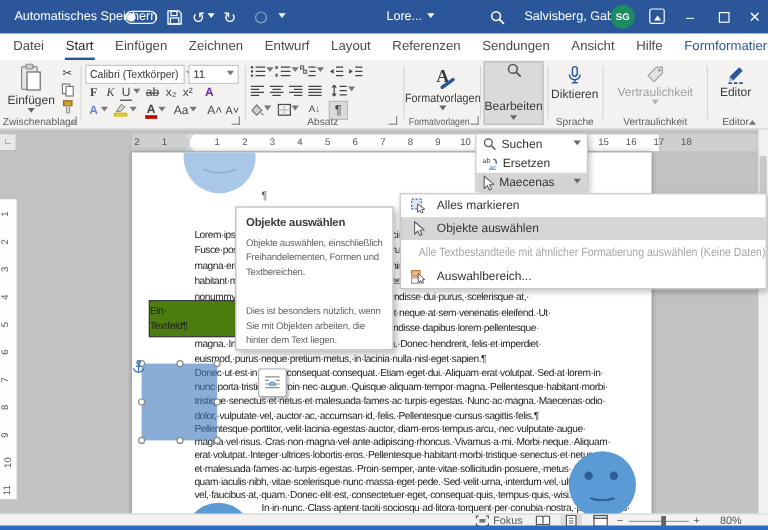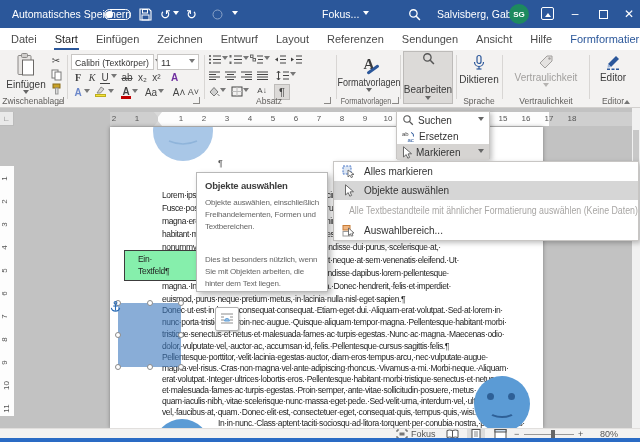--- a/index.html
+++ b/index.html
@@ -57,21 +57,21 @@
   #indent-marker-top{position:absolute;left:44px;top:0;width:0;height:0;border:4px solid transparent;border-top:5px solid #dadada}
   #indent-marker-bot{position:absolute;left:44px;bottom:0;width:0;height:0;border:4px solid transparent;border-bottom:5px solid #dadada}
   #vruler{left:0;top:126px;width:14px;height:302px;background:#c2c2c2;overflow:hidden}
   #vruler .vzone{position:absolute;left:0;top:40px;width:14px;height:250px;background:#fdfdfd}
   .vnum{position:absolute;left:2px;transform:rotate(-90deg);font-size:8px;color:#555}
   #scrollbar{left:632px;top:108px;width:8px;height:320px;background:#f1f1f1}
   #scroll-thumb{position:absolute;left:1px;top:22px;width:6px;height:90px;background:#c8c8c8}
 
   #page{left:110px;top:127px;width:433px;height:301px;background:#fff;overflow:hidden;box-shadow:0 0 4px rgba(0,0,0,.35)}
   .docline{position:absolute;left:52px;white-space:nowrap;font-size:8.5px;letter-spacing:-0.4px;color:#1f1f1f;line-height:10px}
-  #textbox{position:absolute;left:14px;top:123px;width:74px;height:31px;background:#86efac;border:1px solid #3c3c3c;padding:2px 13px;font-size:8.5px;letter-spacing:-0.3px;line-height:12px;color:#1f1f1f;z-index:4}
+  #textbox{position:absolute;left:14px;top:123px;width:74px;height:31px;background:#4d7c0f;border:1px solid #3c3c3c;padding:2px 0;font-size:8.5px;letter-spacing:-0.3px;line-height:12px;color:#1f1f1f;z-index:4}
   #shape-circle-top{position:absolute;left:43px;top:-26px;width:60px;height:60px;border-radius:50%;background:#a9c7e7;z-index:2}
   #shape-arc-bottom{position:absolute;left:44px;top:292px;width:56px;height:56px;border-radius:50%;background:#5b9bd5;z-index:5}
   #shape-smiley{position:absolute;left:364px;top:249px;width:56px;height:56px;border-radius:50%;background:#5b9bd5;z-index:5}
   .eye{position:absolute;top:17px;width:7px;height:7px;border-radius:50%;background:#2e6097}
   #smile{position:absolute;left:15px;top:30px;width:26px;height:12px;border:2px solid transparent;border-bottom:2px solid #2e6097;border-radius:50%}
   #selection{position:absolute;left:8px;top:176px;width:63px;height:64px;background:rgba(58,118,188,.60);z-index:6}
   .hnd{position:absolute;width:6px;height:6px;border-radius:50%;background:#fff;border:1px solid #8a8a8a}
   .hnd.tl{left:-3px;top:-3px}.hnd.tm{left:calc(50% - 3px);top:-3px}.hnd.tr{right:-3px;top:-3px}
   .hnd.ml{left:-3px;top:calc(50% - 3px)}.hnd.mr{right:-3px;top:calc(50% - 3px)}
   .hnd.bl{left:-3px;bottom:-3px}.hnd.bm{left:calc(50% - 3px);bottom:-3px}.hnd.br{right:-3px;bottom:-3px}
@@ -126,21 +126,21 @@
     <span class="tb" style="left:186px;font-size:13px">↻</span>
     <span class="tb" style="left:212px;opacity:.45">
       <svg width="11" height="11" viewBox="0 0 11 11">
           <circle cx="5.5" cy="5.5" r="4.5" fill="none" stroke="#fff" stroke-width="1"></circle>
         </svg>
     </span>
     <span class="tb" style="left:232px">
         <span class="caret"></span>
       </span>
     <span class="tb" style="left:322px">
-        <span>Fokus...</span>
+        <span>Lore...</span>
         <span class="caret" style="margin-left:4px"></span>
       </span>
     <span class="tb" style="left:408px">
       <svg width="13" height="13" viewBox="0 0 12 12">
           <circle cx="5" cy="5" r="3.4" fill="none" stroke="#fff" stroke-width="1.2"></circle>
           <line x1="7.6" y1="7.6" x2="11" y2="11" stroke="#fff" stroke-width="1.4"></line>
         </svg>
     </span>
     <span class="tb" style="left:437px">Salvisberg, Gaby</span>
     <span id="avatar">SG</span>
@@ -519,21 +519,21 @@
           <text x="0" y="6" font-size="6" fill="#444">ab</text>
           <text x="5.5" y="11.5" font-size="6" fill="#2b579a">ac</text>
           <path d="M9,2.5 q3,0.5 2.5,4" fill="none" stroke="#2b579a" stroke-width="1"></path>
         </svg>
       <span>Ersetzen</span>
     </div>
     <div class="emrow hl">
       <svg width="10" height="13" viewBox="0 0 10 13">
           <path d="M1.5,0.8 L1.5,11 L4.2,8.6 L5.8,12.2 L7.6,11.4 L6,7.9 L9.5,7.7 Z" fill="#fff" stroke="#5a5a5a" stroke-width="0.9"></path>
         </svg>
-      <span>Markieren</span>
+      <span>Maecenas</span>
       <span class="caret"></span>
     </div>
   </div>
 
   <div class="abs" id="select-menu">
     <div class="smrow" style="height:19px">
       <span class="ic">
         <svg width="13" height="13" viewBox="0 0 13 13">
             <rect x="1" y="1" width="8" height="8" fill="#dce6f4" stroke="#4472c4" stroke-dasharray="2 1.2"></rect>
             <path d="M6,5 L6,12 L8,10.2 L9.2,12.6 L10.6,12 L9.4,9.6 L12,9.4 Z" fill="#fff" stroke="#555" stroke-width="0.8"></path>

